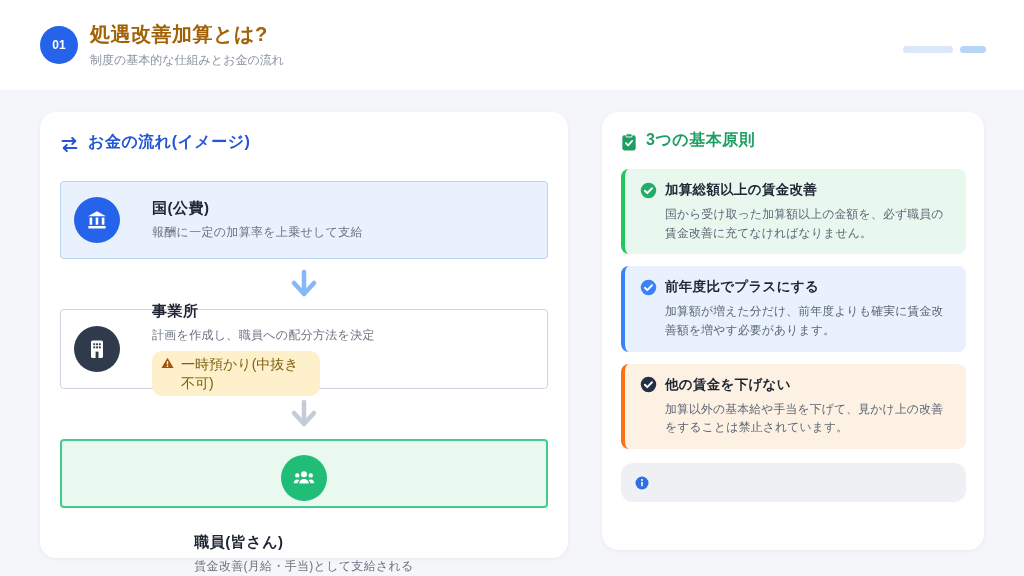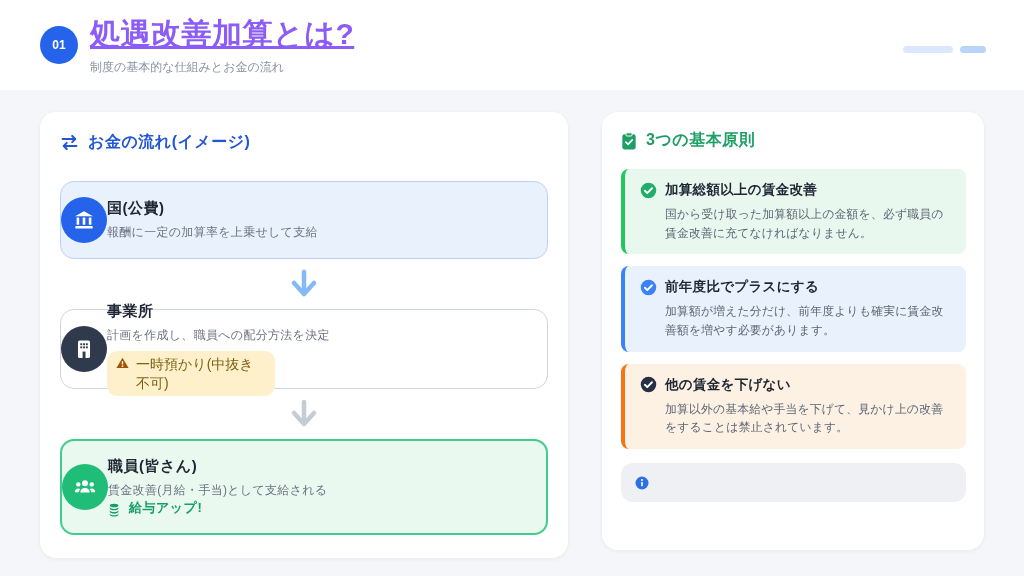--- a/index.html
+++ b/index.html
@@ -18,48 +18,48 @@
     background: #ffffff;
     display: flex; align-items: center; padding: 0 40px;
   }
   .num-badge {
     width: 38px; height: 38px; border-radius: 50%;
     background: #2563eb; color: #fff;
     display: flex; align-items: center; justify-content: center;
     font-size: 12px; font-weight: 700; flex: 0 0 auto;
   }
   .header-text { margin-left: 12px; }
-  .page-title { font-size: 30px; font-weight: 700; color: #8b5cf6; letter-spacing: 0.5px; text-decoration: underline; }
+  .page-title { font-size: 20px; font-weight: 700; color: #a16207; letter-spacing: 0.5px; }
   .page-subtitle { font-size: 12px; color: #8b93a2; margin-top: 4px; }
   .header-pills { position: absolute; top: 46px; right: 38px; display: flex; gap: 7px; align-items: center; }
   .pill-light { width: 50px; height: 7px; border-radius: 4px; background: #dbe7fb; }
   .pill-dark  { width: 26px; height: 7px; border-radius: 4px; background: #b9d4f9; }
 
   
   .card {
     position: absolute; background: #ffffff; border-radius: 16px;
     box-shadow: 0 1px 4px rgba(30,40,70,0.06);
   }
   .card-left  { left: 40px;  top: 112px; width: 528px; height: 446px; padding: 20px; }
   .card-right { left: 602px; top: 112px; width: 382px; height: 438px; padding: 18px 18px 18px 19px; }
 
-  .card-head { display: flex; align-items: center; gap: 9px; }
+  .card-head { display: flex; align-items: flex-end; gap: 9px; }
   .card-head .hico { flex: 0 0 auto; display: flex; }
   .flow-title { font-size: 16px; font-weight: 700; color: #2356d4; letter-spacing: 0.5px; }
   .rules-title { font-size: 16px; font-weight: 700; color: #1d9e63; letter-spacing: 0.5px; }
 
   
   .flow-area { margin-top: 28px; }
   .flow-box {
-    display: flex; align-items: center; gap: 0;
-    border-radius: 14px; padding: 14px 0;
+    display: flex; align-items: center; gap: 32px;
+    border-radius: 4px; padding: 14px 13px;
   }
   .fb-nation { background: #e9f1fd; border: 1.5px solid #bcd3f7; height: 78px; }
   .fb-office { background: #ffffff; border: 1.5px solid #cfd5de; height: 80px; }
-  .fb-staff  { background: #e9f9f0; border: 2px solid #41cb8d;  height: 96px; }
+  .fb-staff  { background: #e9f9f0; border: 2px solid #41cb8d;  height: 69px; flex-direction: column; }
 
   .fb-icon {
     width: 46px; height: 46px; border-radius: 50%; flex: 0 0 auto;
     display: flex; align-items: center; justify-content: center;
   }
   .ic-blue  { background: #2563eb; }
   .ic-dark  { background: #2f3a4c; }
   .ic-green { background: #1fbd77; }
 
   .fb-name { font-size: 15px; font-weight: 700; color: #1f2633; letter-spacing: 0.5px; }

